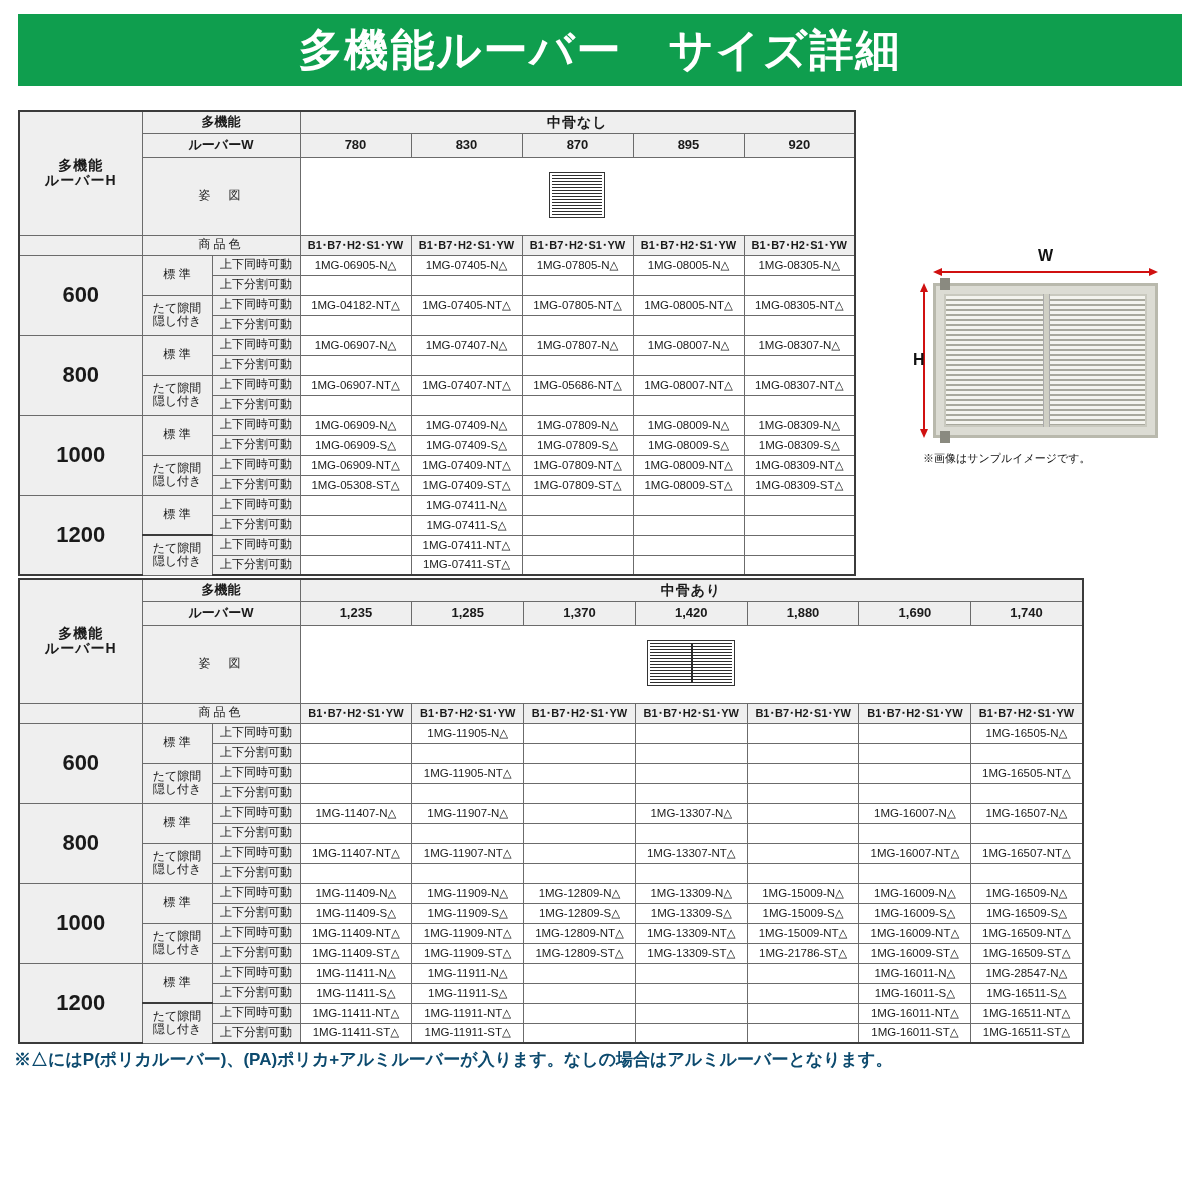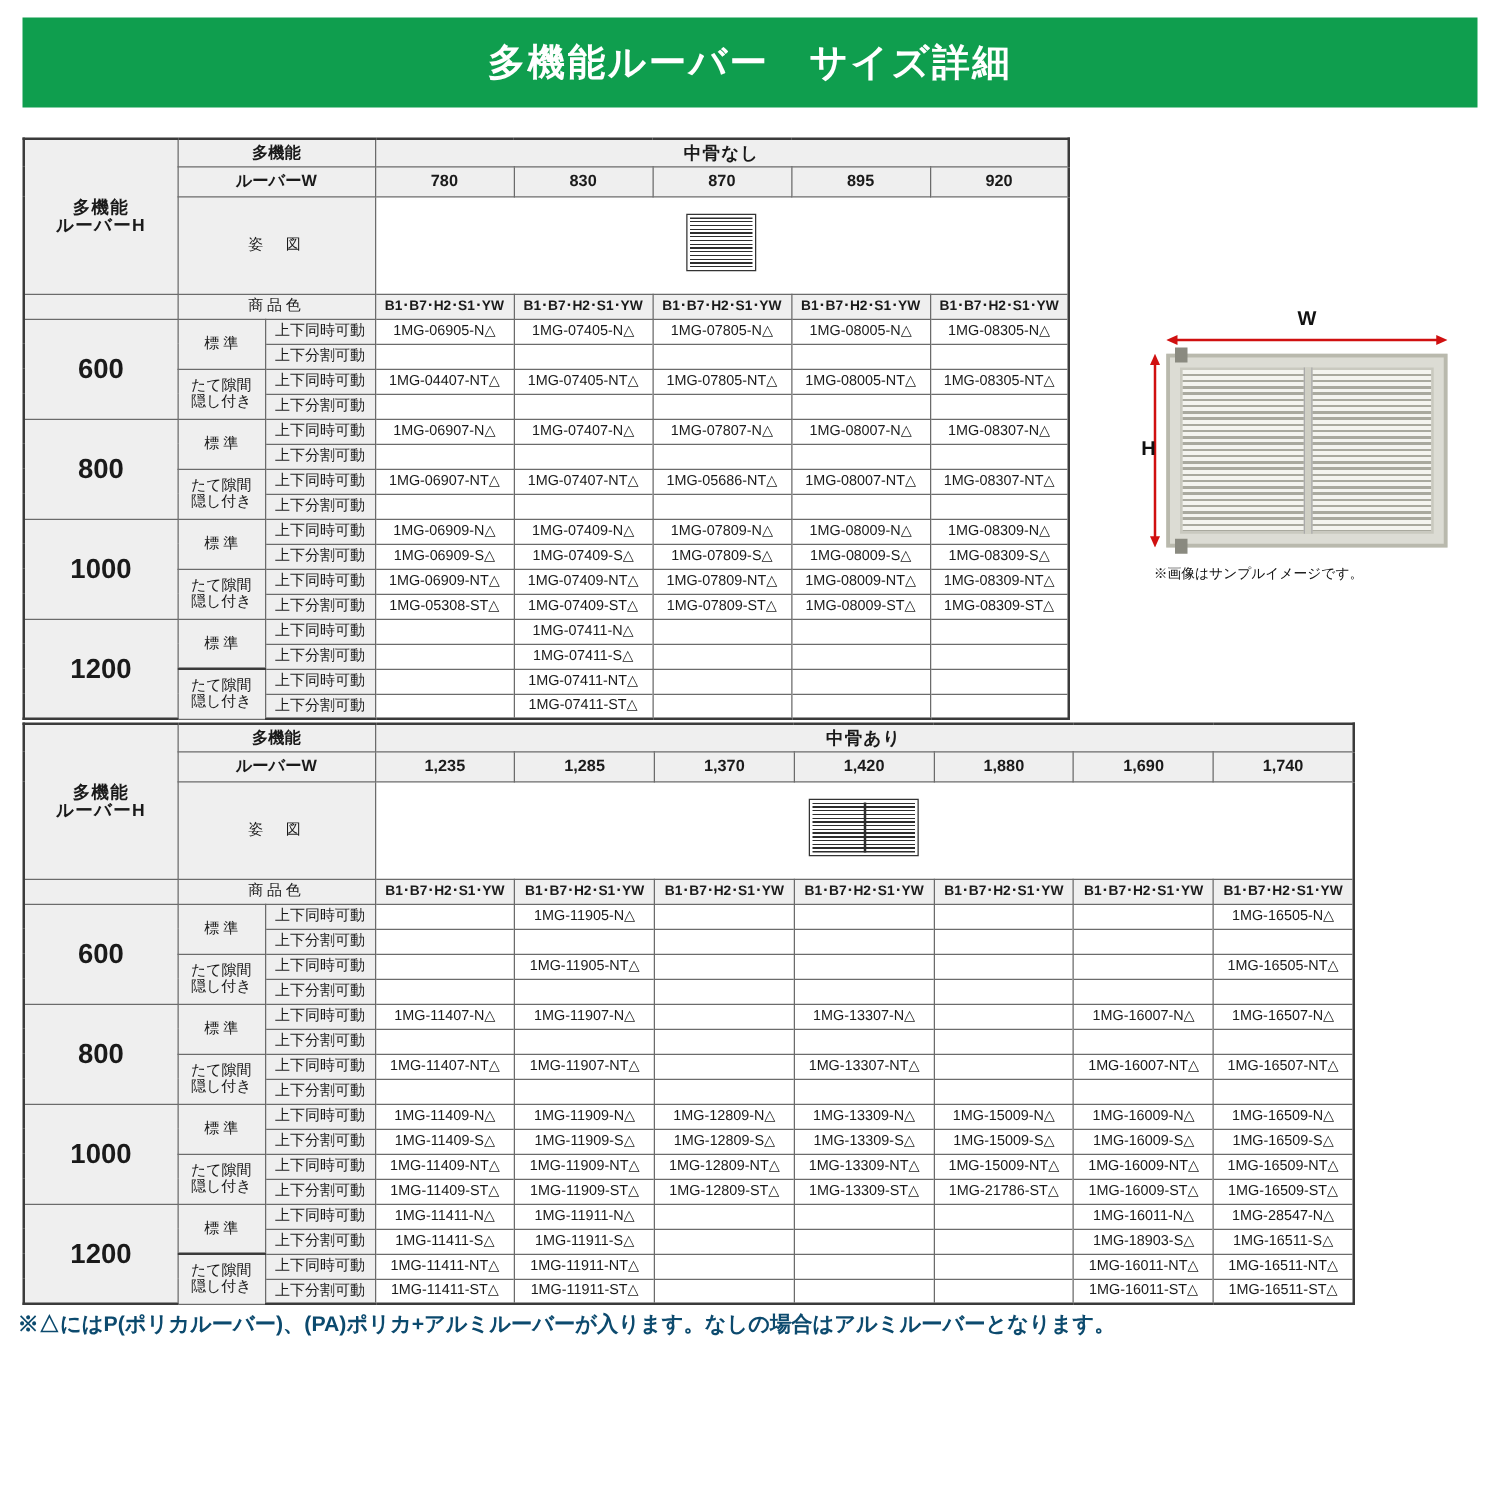--- a/index.html
+++ b/index.html
@@ -11,21 +11,21 @@
     color:#1a1a1a;
     position:relative;
     overflow:hidden;
   }
   .title-bar {
     position:absolute; left:18px; top:14px; width:1164px; height:72px;
     background:#0f9e4e;
     display:flex; align-items:center; justify-content:center;
   }
   .title-bar .title {
-    color:#ffffff; font-size:30px; font-weight:bold; letter-spacing:2px;
+    color:#ffffff; font-size:44px; font-weight:bold; letter-spacing:2px;
     white-space:pre;
   }
   
   table.spec {
     border-collapse:collapse;
     table-layout:fixed;
     font-size:11px;
     background:#fff;
   }
   table.spec td, table.spec th {
@@ -174,21 +174,21 @@
           <td class="hdr-gray" style="height:20px;"><span class="mode-label">上下分割可動</span></td>
           <td class="code-cell"><span class="code">&nbsp;</span></td>
           <td class="code-cell"><span class="code">&nbsp;</span></td>
           <td class="code-cell"><span class="code">&nbsp;</span></td>
           <td class="code-cell"><span class="code">&nbsp;</span></td>
           <td class="code-cell thick-right"><span class="code">&nbsp;</span></td>
         </tr>
         <tr>
           <td rowspan="2" class="hdr-gray"><span class="mode-label">たて隙間</span><br><span class="mode-label">隠し付き</span></td>
           <td class="hdr-gray" style="height:20px;"><span class="mode-label">上下同時可動</span></td>
-          <td class="code-cell dash-bottom"><span class="code">1MG-04407-NT△</span></td>
+          <td class="code-cell dash-bottom"><span class="code">1MG-04182-NT△</span></td>
           <td class="code-cell dash-bottom"><span class="code">1MG-07405-NT△</span></td>
           <td class="code-cell dash-bottom"><span class="code">1MG-07805-NT△</span></td>
           <td class="code-cell dash-bottom"><span class="code">1MG-08005-NT△</span></td>
           <td class="code-cell dash-bottom thick-right"><span class="code">1MG-08305-NT△</span></td>
         </tr>
         <tr>
           <td class="hdr-gray" style="height:20px;"><span class="mode-label">上下分割可動</span></td>
           <td class="code-cell"><span class="code">&nbsp;</span></td>
           <td class="code-cell"><span class="code">&nbsp;</span></td>
           <td class="code-cell"><span class="code">&nbsp;</span></td>
@@ -493,21 +493,21 @@
           <td class="code-cell dash-bottom"><span class="code">1MG-16011-N△</span></td>
           <td class="code-cell dash-bottom thick-right"><span class="code">1MG-28547-N△</span></td>
         </tr>
         <tr>
           <td class="hdr-gray" style="height:20px;"><span class="mode-label">上下分割可動</span></td>
           <td class="code-cell"><span class="code">1MG-11411-S△</span></td>
           <td class="code-cell"><span class="code">1MG-11911-S△</span></td>
           <td class="code-cell"><span class="code">&nbsp;</span></td>
           <td class="code-cell"><span class="code">&nbsp;</span></td>
           <td class="code-cell"><span class="code">&nbsp;</span></td>
-          <td class="code-cell"><span class="code">1MG-18903-S△</span></td>
+          <td class="code-cell"><span class="code">1MG-16011-S△</span></td>
           <td class="code-cell thick-right"><span class="code">1MG-16511-S△</span></td>
         </tr>
         <tr>
           <td rowspan="2" class="hdr-gray"><span class="mode-label">たて隙間</span><br><span class="mode-label">隠し付き</span></td>
           <td class="hdr-gray" style="height:20px;"><span class="mode-label">上下同時可動</span></td>
           <td class="code-cell dash-bottom"><span class="code">1MG-11411-NT△</span></td>
           <td class="code-cell dash-bottom"><span class="code">1MG-11911-NT△</span></td>
           <td class="code-cell dash-bottom"><span class="code">&nbsp;</span></td>
           <td class="code-cell dash-bottom"><span class="code">&nbsp;</span></td>
           <td class="code-cell dash-bottom"><span class="code">&nbsp;</span></td>

